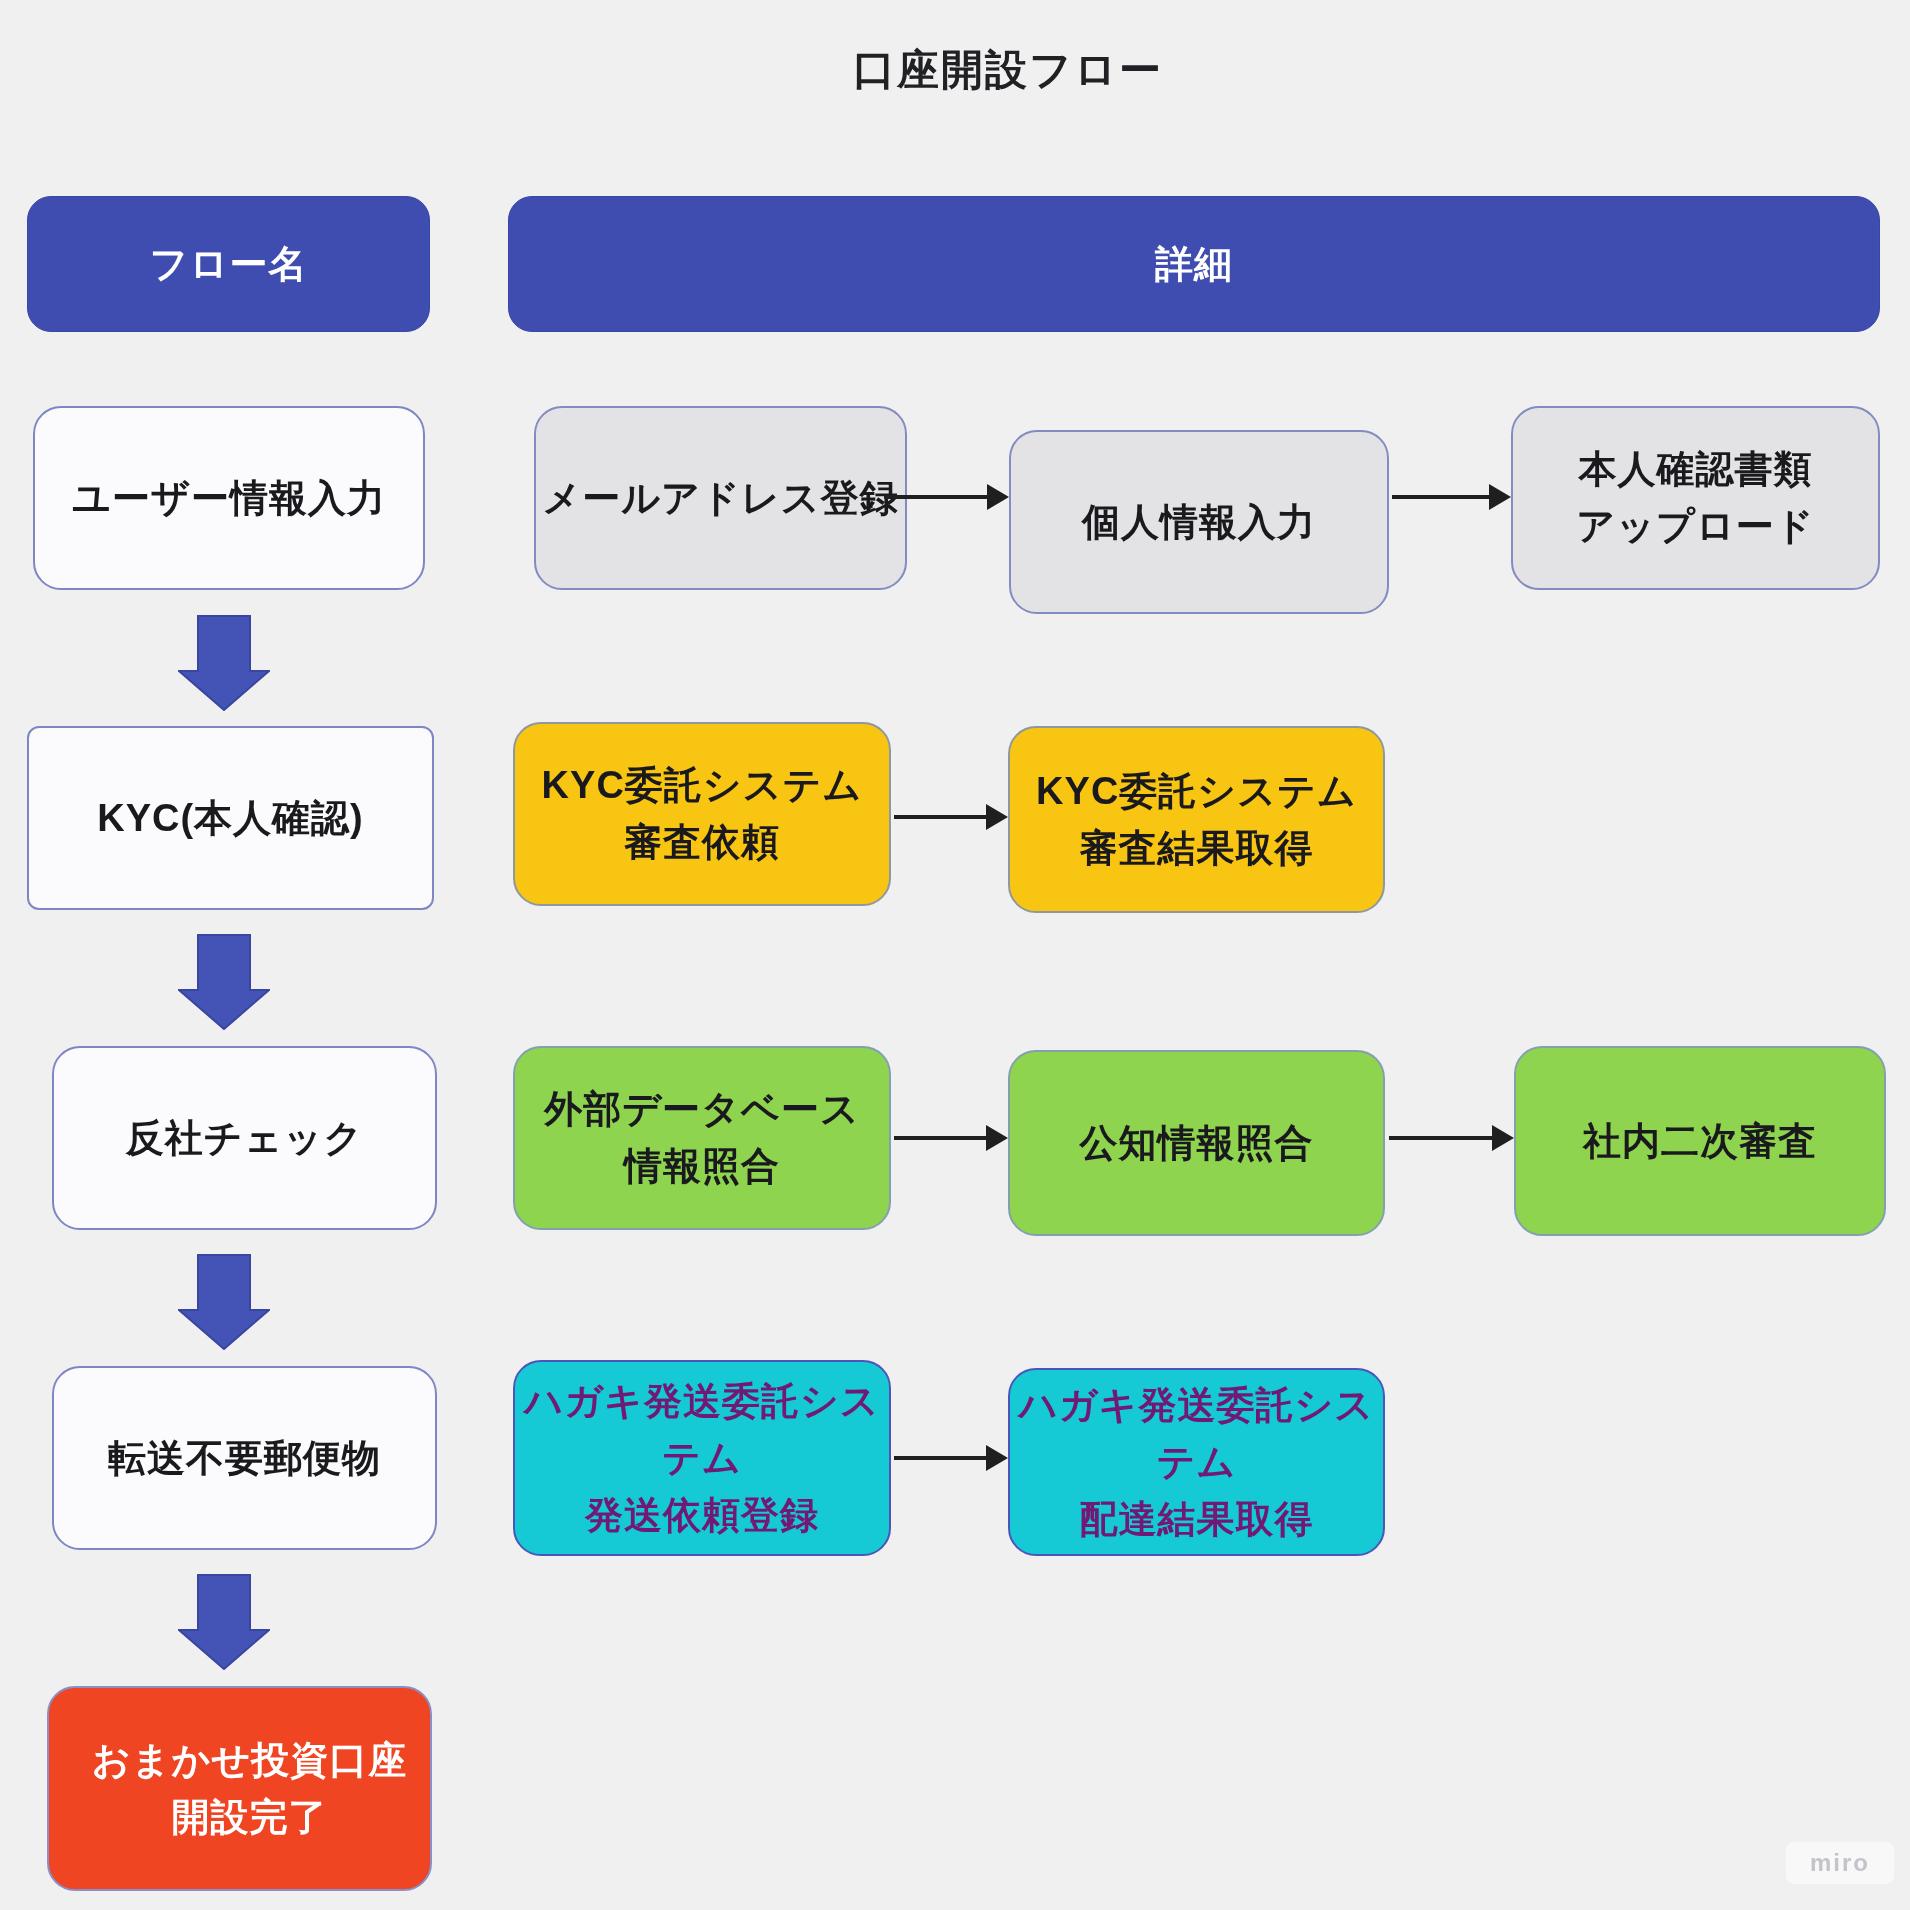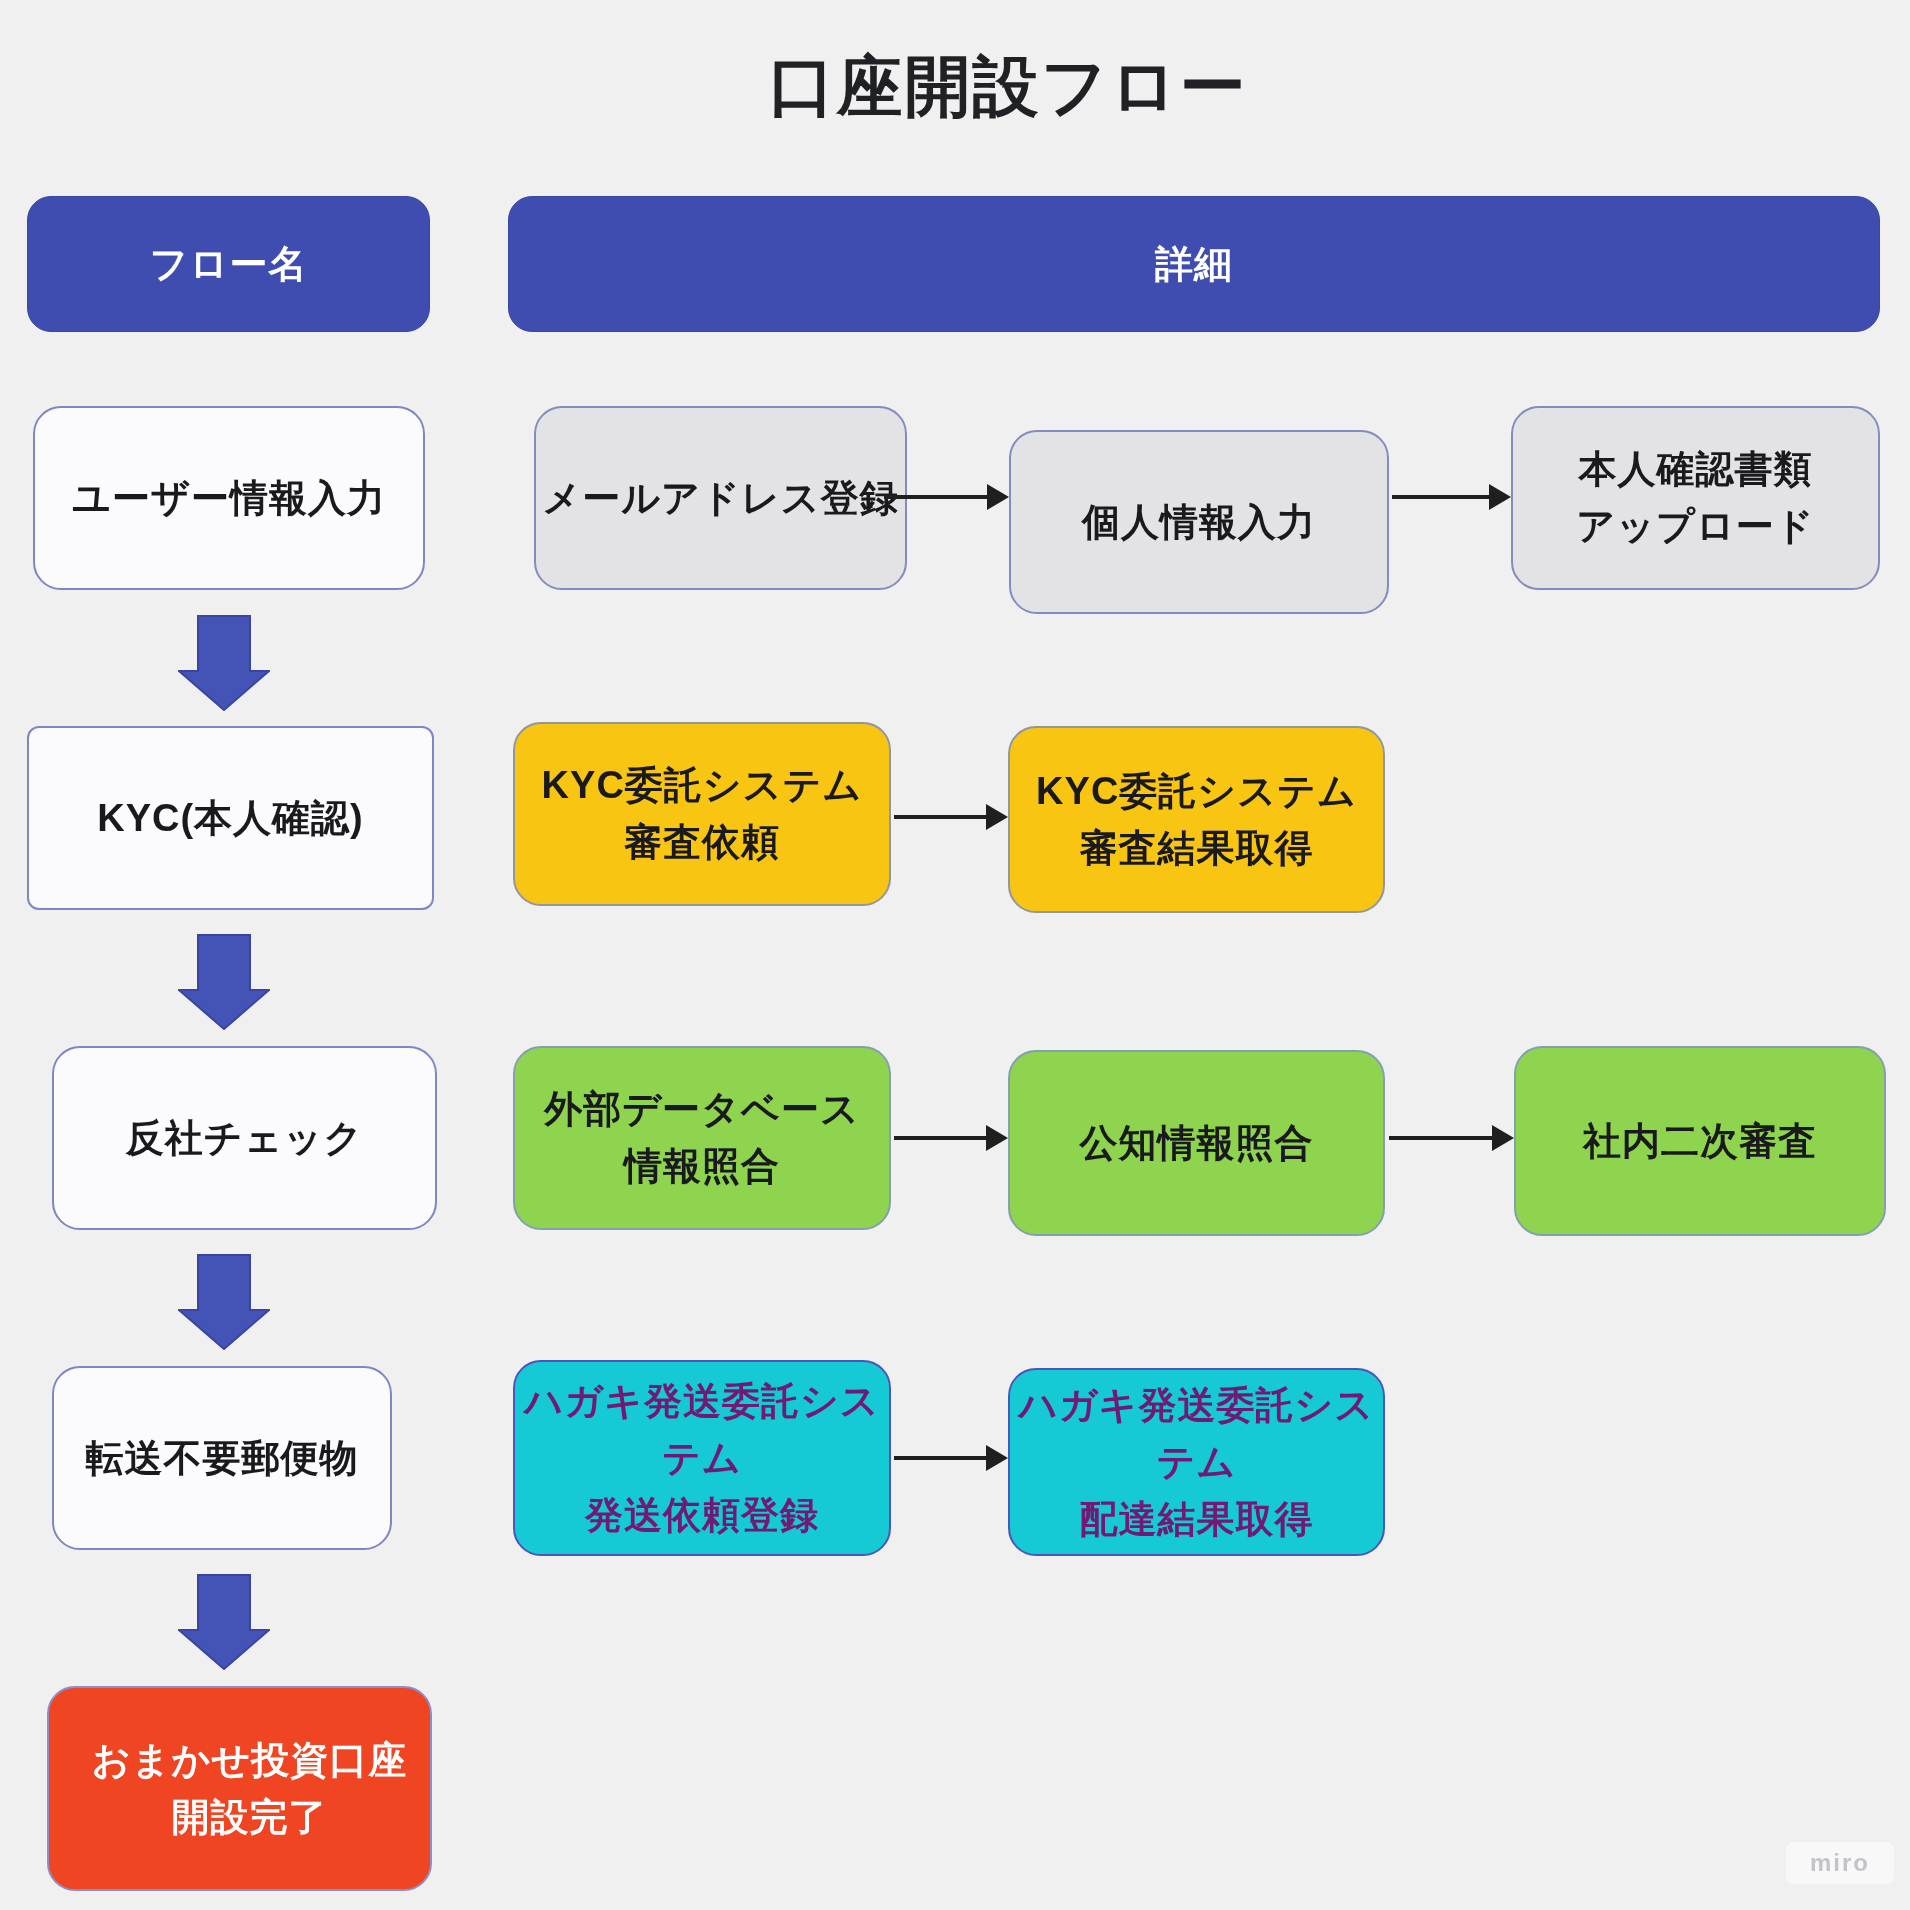--- a/index.html
+++ b/index.html
@@ -7,21 +7,21 @@
     position:relative;
     width:1910px;height:1910px;
     background:#f0f0f1;
     font-family:"Liberation Sans","DejaVu Sans",sans-serif;
     overflow:hidden;
   }
   .title{
     position:absolute;
     left:1008px;top:42px;
     transform:translateX(-50%);
-    font-size:66px;font-weight:bold;color:#202124;
+    font-size:42px;font-weight:bold;color:#202124;
     letter-spacing:2px;white-space:nowrap;
   }
   .node{
     position:absolute;
     display:flex;align-items:center;justify-content:center;
     text-align:center;
     font-weight:bold;font-size:38px;color:#1a1a1e;
     line-height:1.5;white-space:pre-line;
     border-radius:28px;box-sizing:border-box;
     letter-spacing:1px;
@@ -61,21 +61,21 @@
 <div id="canvas">
 
   <div class="title">口座開設フロー</div>
 
   <div class="node hdr" style="left:27px;top:196px;width:403px;height:136px;">フロー名</div>
   <div class="node hdr" style="left:508px;top:196px;width:1372px;height:136px;">詳細</div>
 
   <div class="node white" style="left:33px;top:406px;width:392px;height:184px;">ユーザー情報入力</div>
   <div class="node white" style="left:27px;top:726px;width:407px;height:184px;border-radius:12px;">KYC(本人確認)</div>
   <div class="node white" style="left:52px;top:1046px;width:385px;height:184px;">反社チェック</div>
-  <div class="node white" style="left:52px;top:1366px;width:340px;height:184px;">転送不要郵便物</div>
+  <div class="node white" style="left:52px;top:1366px;width:385px;height:184px;">転送不要郵便物</div>
   <div class="node red" style="left:47px;top:1686px;width:385px;height:205px;padding-left:20px;">おまかせ投資口座
 開設完了</div>
 
   <svg class="varrow" style="left:178px;top:615px;" viewBox="0 0 92 96">
     <polygon points="20,1 72,1 72,56 91,56 46,95 1,56 20,56" fill="#4453b6" stroke="#39459e" stroke-width="2"></polygon>
   </svg>
   <svg class="varrow" style="left:178px;top:934px;" viewBox="0 0 92 96">
     <polygon points="20,1 72,1 72,56 91,56 46,95 1,56 20,56" fill="#4453b6" stroke="#39459e" stroke-width="2"></polygon>
   </svg>
   <svg class="varrow" style="left:178px;top:1254px;" viewBox="0 0 92 96">

